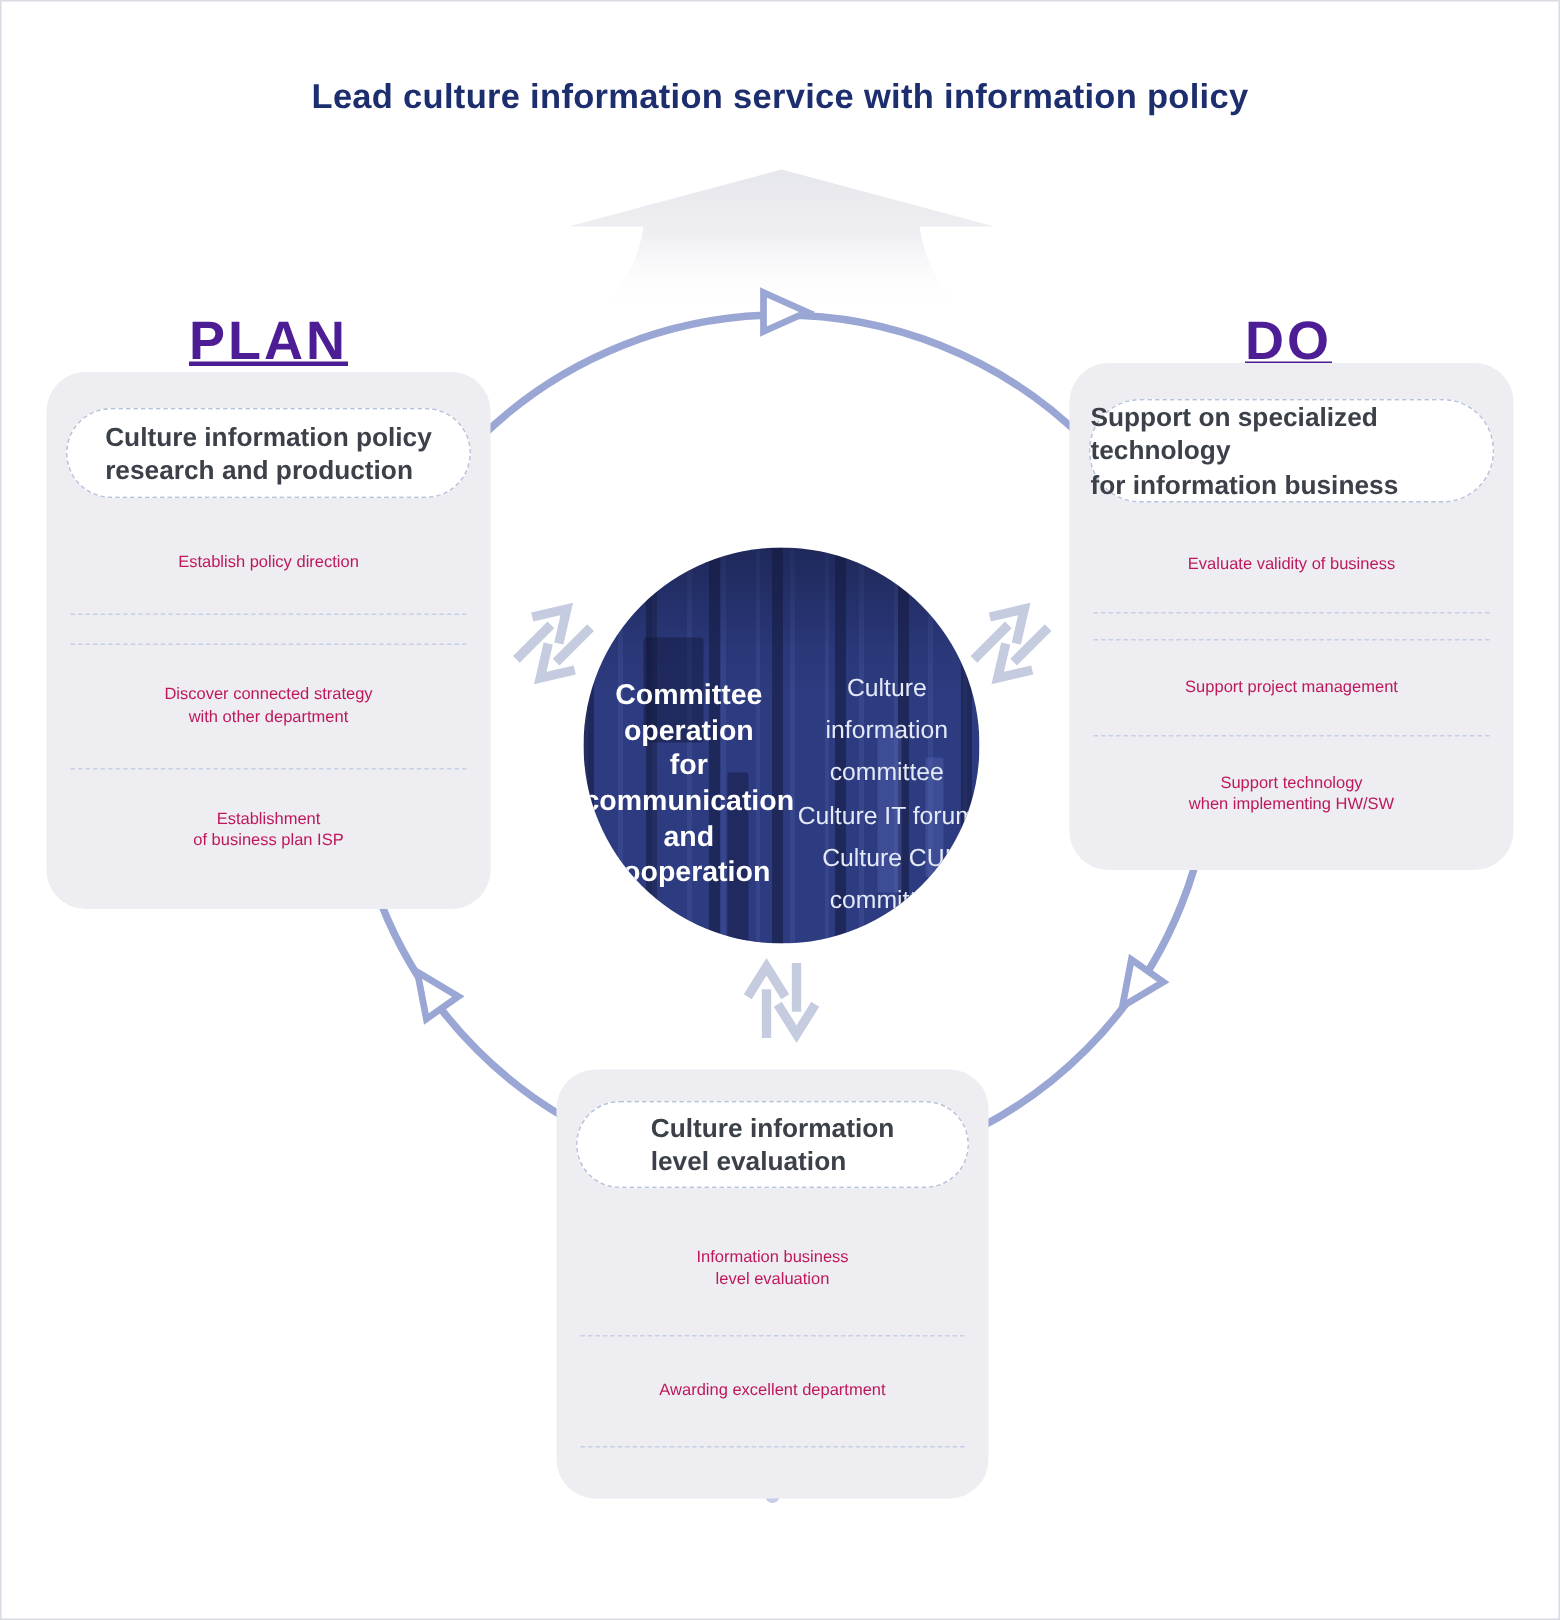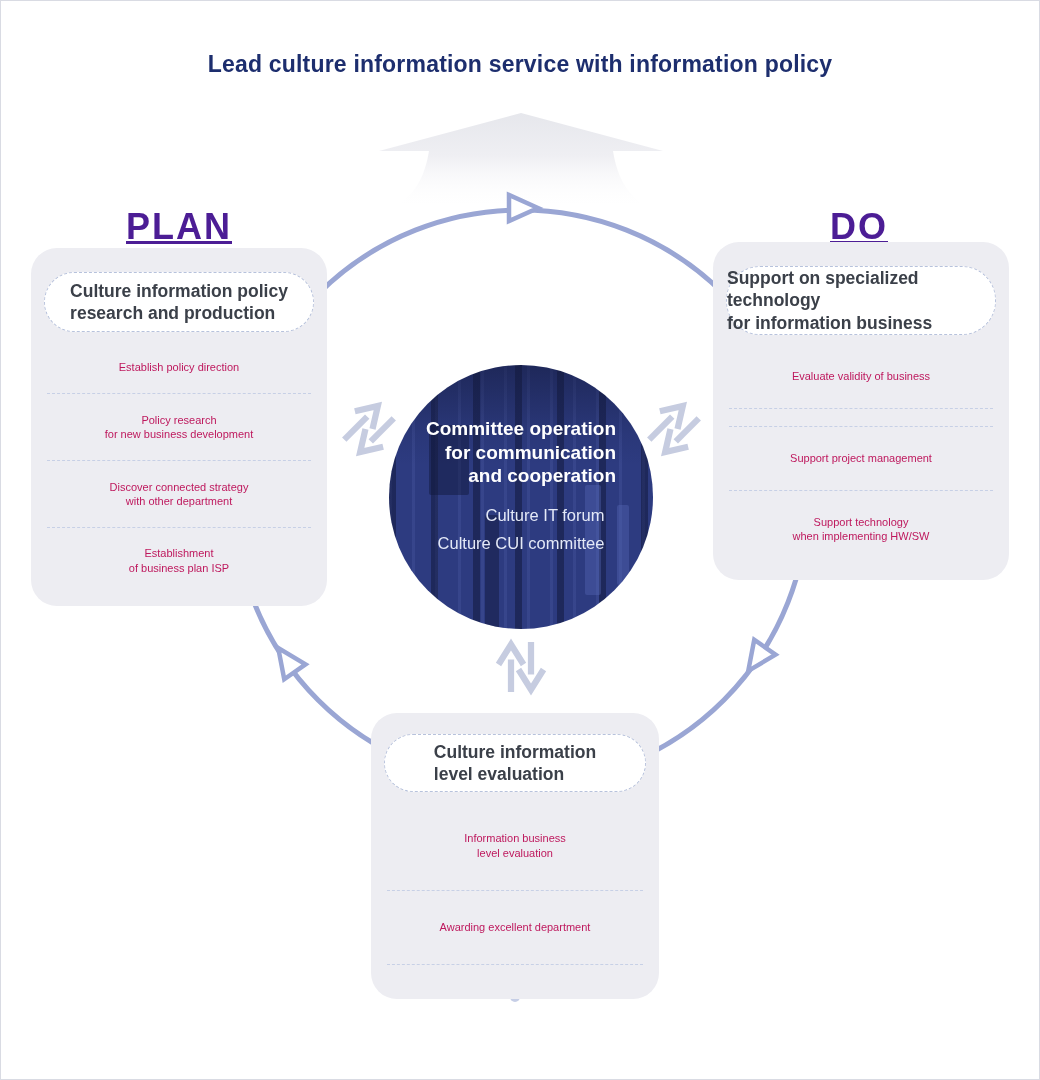--- a/index.html
+++ b/index.html
@@ -132,24 +132,24 @@
   }
   .tb1 { left: 196px; top: 120px; width: 16px; height: 110px; }
   .tb2 { left: 228px; top: 140px; width: 12px; height: 80px; }
   .tb3 { left: 96px;  top: 150px; width: 14px; height: 114px; background: rgba(20,26,62,0.5); }
   .tb4 { left: 40px;  top: 60px;  width: 40px; height: 70px;  background: rgba(16,22,55,0.45); }
 
   .center-content {
     position: relative;
     width: 100%; height: 100%;
     display: flex;
-    flex-direction: column;
+    flex-direction: row;
     align-items: center;
     padding-top: 52px;
-    text-align: right;
+    text-align: center;
   }
   .center-title {
     font-size: 19px;
     font-weight: bold;
     color: #ffffff;
     line-height: 1.24;
     white-space: pre-line;
   }
   .center-items {
     margin-top: 13px;
@@ -203,22 +203,20 @@
   </svg>
 
   <div class="phase-label label-plan">PLAN</div>
   <div class="connector-dot dot-plan"></div>
   <div class="phase-box box-plan">
     <div class="pill">Culture information policy
 research and production</div>
     <div class="items">
       <div class="item">Establish policy direction</div>
       <div class="sep"></div>
-      <div class="item">Policy research
-for new business development</div>
       <div class="sep"></div>
       <div class="item">Discover connected strategy
 with other department</div>
       <div class="sep"></div>
       <div class="item">Establishment
 of business plan ISP</div>
     </div>
   </div>
 
   <div class="phase-label label-do">DO</div>
@@ -253,19 +251,20 @@
   <div class="center-circle">
     <div class="texture-bar tb1"></div>
     <div class="texture-bar tb2"></div>
     <div class="texture-bar tb3"></div>
     <div class="texture-bar tb4"></div>
     <div class="center-content">
       <div class="center-title">Committee operation
 for communication
 and cooperation</div>
       <ul class="center-items">
+        <li>Culture information committee</li>
         <li>Culture IT forum</li>
         <li>Culture CUI committee</li>
       </ul>
     </div>
   </div>
 
 </div>
 
 </body></html>

